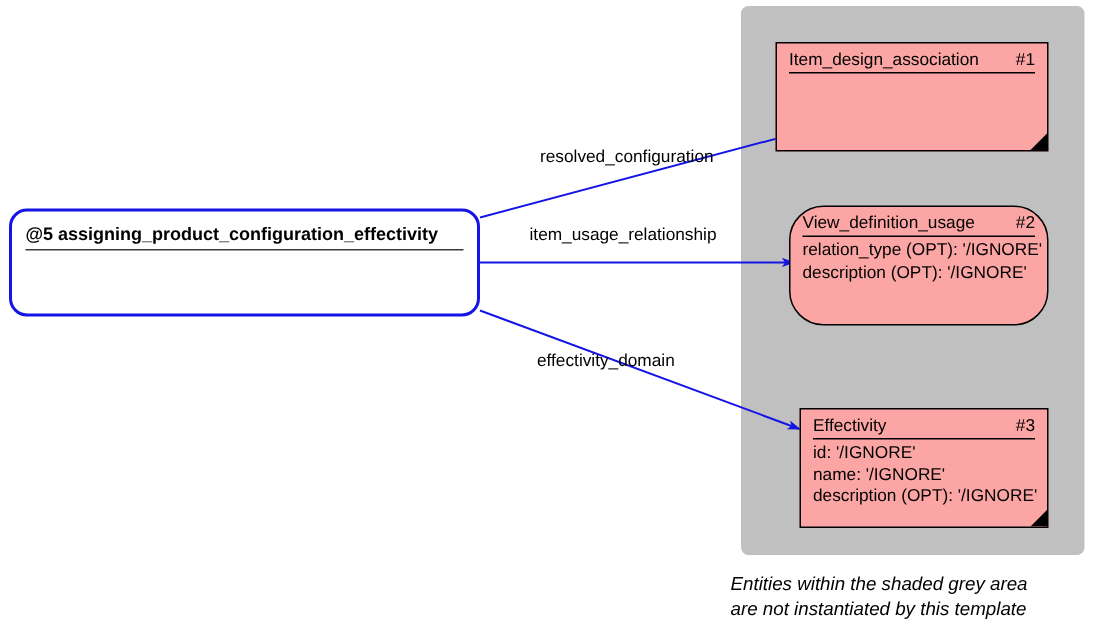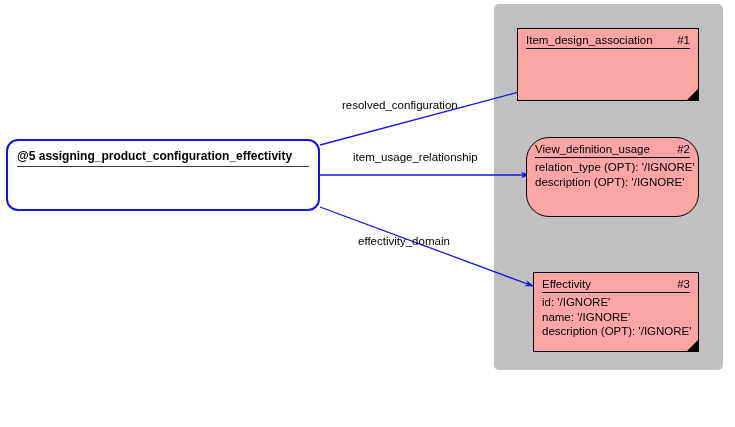--- a/index.html
+++ b/index.html
@@ -161,20 +161,24 @@
       <span class="entity-num">#3</span>
     </div>
     <div class="entity-attrs">
       <div>id: '/IGNORE'</div>
       <div>name: '/IGNORE'</div>
       <div>description (OPT): '/IGNORE'</div>
     </div>
     <div class="corner-fold"></div>
   </div>
 
-  <div class="edge-label" style="left:342px;top:99px;">resolved_configuration</div>
+  <div class="edge-label" style="left:360px;top:99px;">resolved_configuration</div>
 
   <div class="edge-label" style="left:353px;top:151px;">item_usage_relationship</div>
 
   <div class="edge-label" style="left:358px;top:235px;">effectivity_domain</div>
 
+  <div class="caption">
+    <div>Entities within the shaded grey area</div>
+    <div>are not instantiated by this template</div>
+  </div>
 
 </div>
 
 </body></html>

